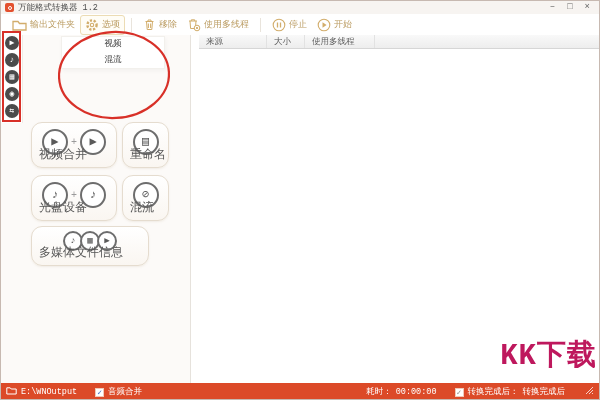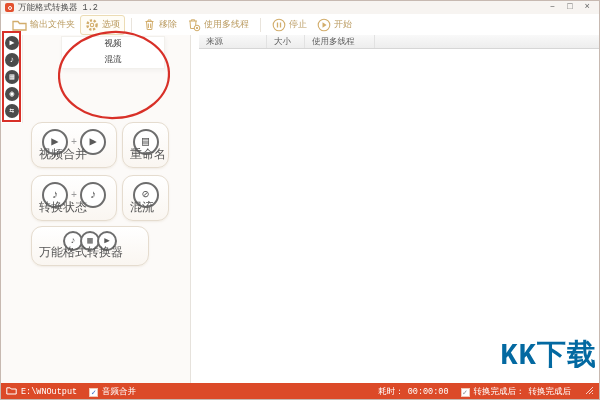--- a/index.html
+++ b/index.html
@@ -52,37 +52,37 @@
 
   
   .table-region { position:absolute; left:198px; top:0; right:0; height:100%; background:#fff; }
   .thead { display:flex; height:14px; background:linear-gradient(#f9f9f9,#ededed);
            border-bottom:1px solid #d6d6d6; }
   .th { font-size:8.5px; color:#5a5a5a; line-height:14px; padding-left:7px;
         border-right:1px solid #e2e2e2; }
   .th1 { width:68px; } .th2 { width:38px; } .th3 { width:70px; } .th4 { flex:1; border-right:none; }
 
   .watermark { position:absolute; right:2px; bottom:8px; font-size:29px; font-weight:bold;
-               color:#0369a1; letter-spacing:1px; }
+               color:#be185d; letter-spacing:1px; }
 
   
   .menu { position:absolute; left:60px; top:35px; width:104px; z-index:4;
           background:#fff; border:1px solid #f2f0ec; box-shadow:1px 2px 4px rgba(0,0,0,.04); }
   .menu-item { height:15.5px; line-height:15.5px; text-align:center;
                font-size:8.5px; color:#3c3c3c; cursor:pointer; white-space:nowrap; }
 
   
   .anno-rect { position:absolute; left:1px; top:30px; width:19px; height:91px;
                border:2px solid #d83028; z-index:6; pointer-events:none; }
   .anno-ellipse { position:absolute; left:54px; top:27px; z-index:6; pointer-events:none; }
 
   
   .statusbar { position:absolute; left:0; top:382px; width:100%; height:18px;
                background:#dc4a28; display:flex; align-items:center;
-               padding:0 5px; color:#fff; font-size:8.5px; gap:12px; }
+               padding:0 5px; color:#fff; font-size:8.5px; gap:18px; }
   .checkbox { width:9px; height:9px; background:#fff; border:1px solid #f0c9b8;
               color:#3c6cc0; font-size:8px; line-height:8px; text-align:center; cursor:pointer; }
   .checkbox.gray { color:#8a8a8a; }
   .sb-group { display:flex; align-items:center; gap:4px; }
   .sb-spacer { flex:1; }
   .grip { margin-left:2px; }
 </style>
 </head>
 <body>
 
@@ -185,37 +185,37 @@
         </div>
         <span class="tool-label">重命名</span>
       </div>
 
       <div class="tool-btn" style="left:30px; top:140px; width:86px; height:46px;">
         <div class="tb-icons">
           <span class="circle-ic">♪</span>
           <span class="plus">+</span>
           <span class="circle-ic">♪</span>
         </div>
-        <span class="tool-label">转换状态</span>
+        <span class="tool-label">光盘设备</span>
       </div>
 
       <div class="tool-btn" style="left:121px; top:140px; width:47px; height:46px;">
         <div class="tb-icons">
           <span class="circle-ic">⊘</span>
         </div>
         <span class="tool-label">混流</span>
       </div>
 
       <div class="tool-btn" style="left:30px; top:191px; width:118px; height:40px;">
         <div class="tb-icons" style="margin-top:4px; gap:0;">
           <span class="circle-ic small">♪</span>
           <span class="circle-ic small" style="margin:0 -3px;">▦</span>
           <span class="circle-ic small">▶</span>
         </div>
-        <span class="tool-label">万能格式转换器</span>
+        <span class="tool-label">多媒体文件信息</span>
       </div>
     </div>
 
     <div class="table-region">
       <div class="thead">
         <div class="th th1">来源</div>
         <div class="th th2">大小</div>
         <div class="th th3">使用多线程</div>
       </div>
       <div class="watermark">KK下载</div>

